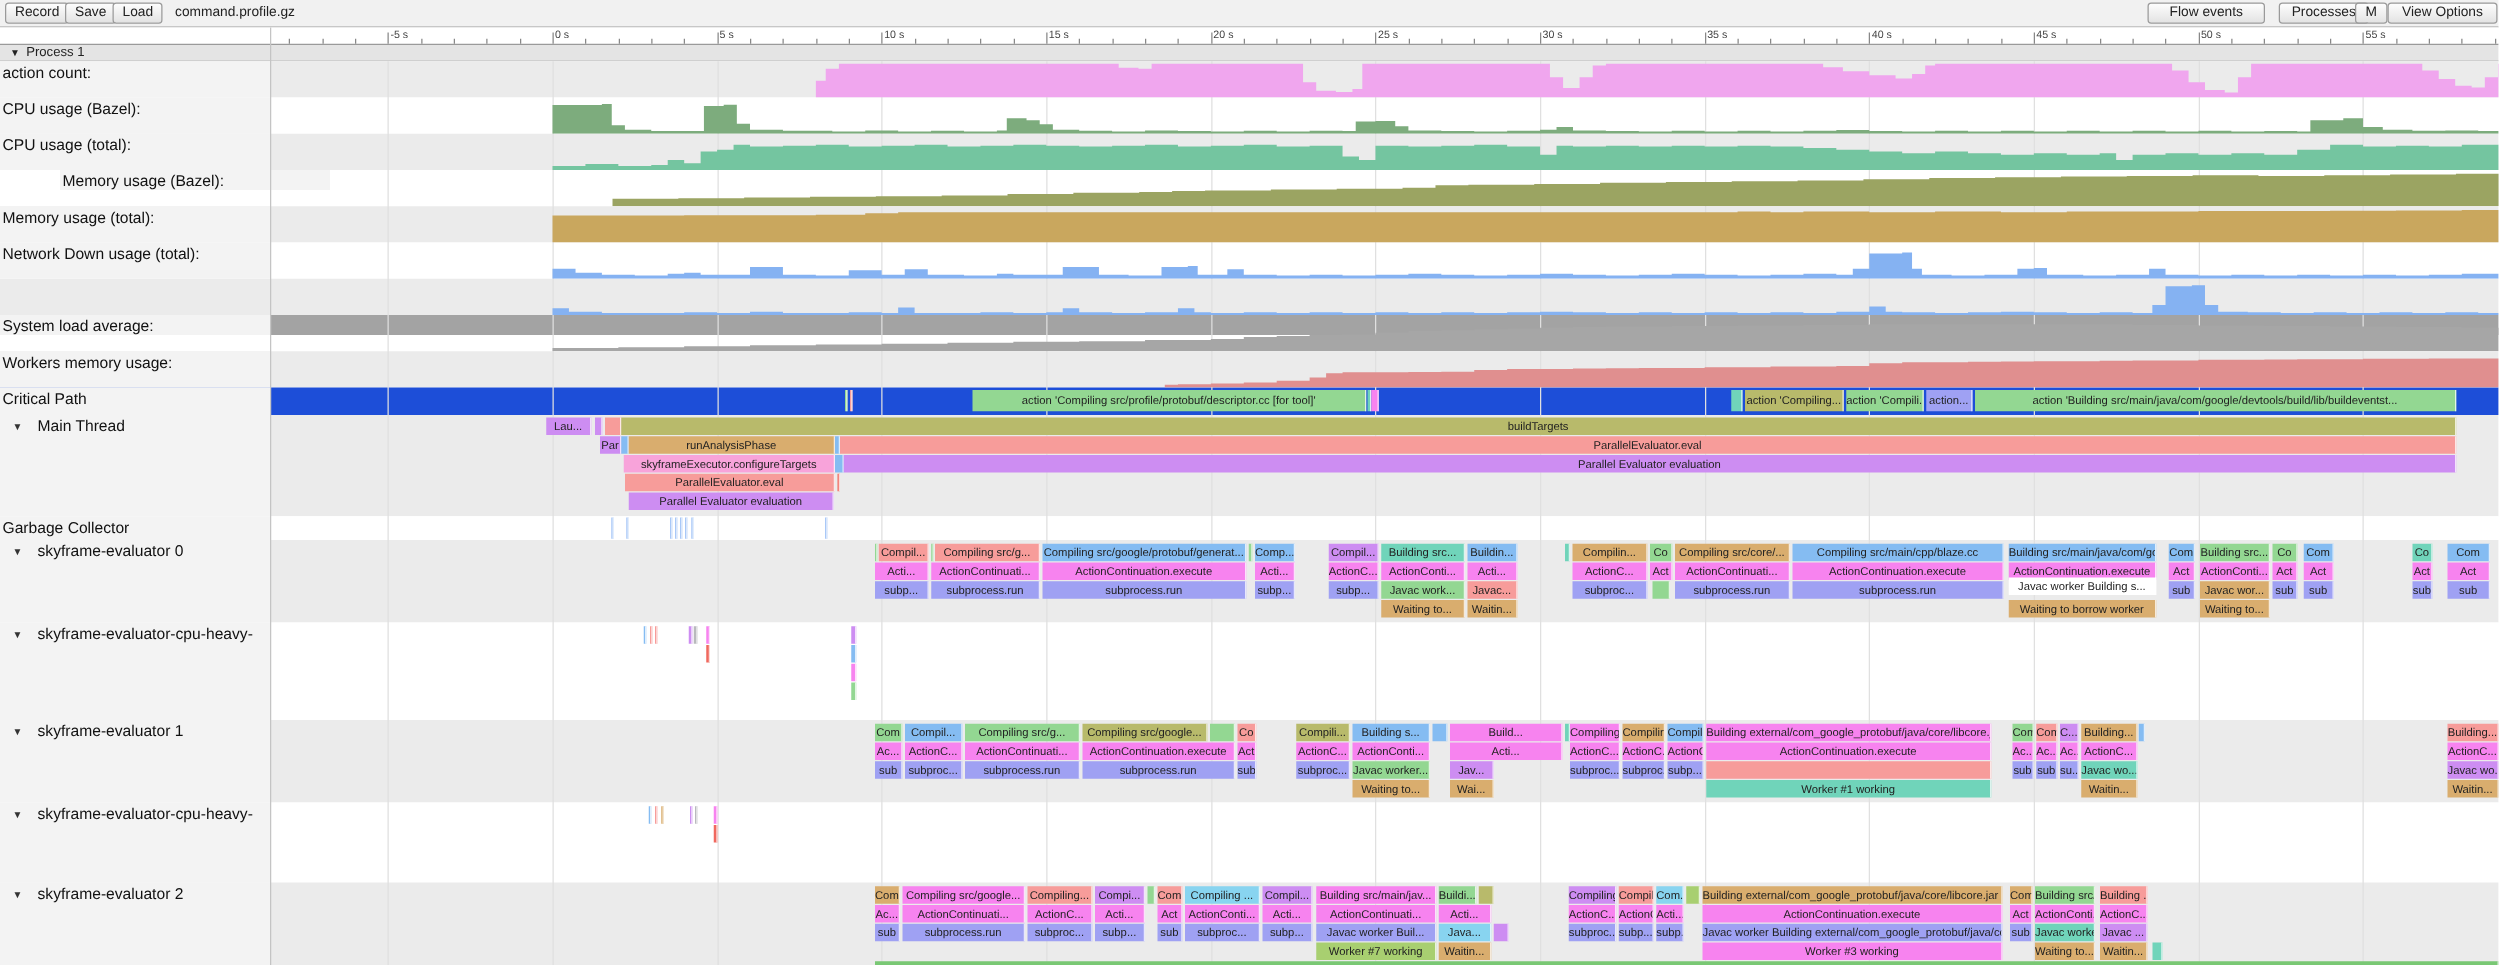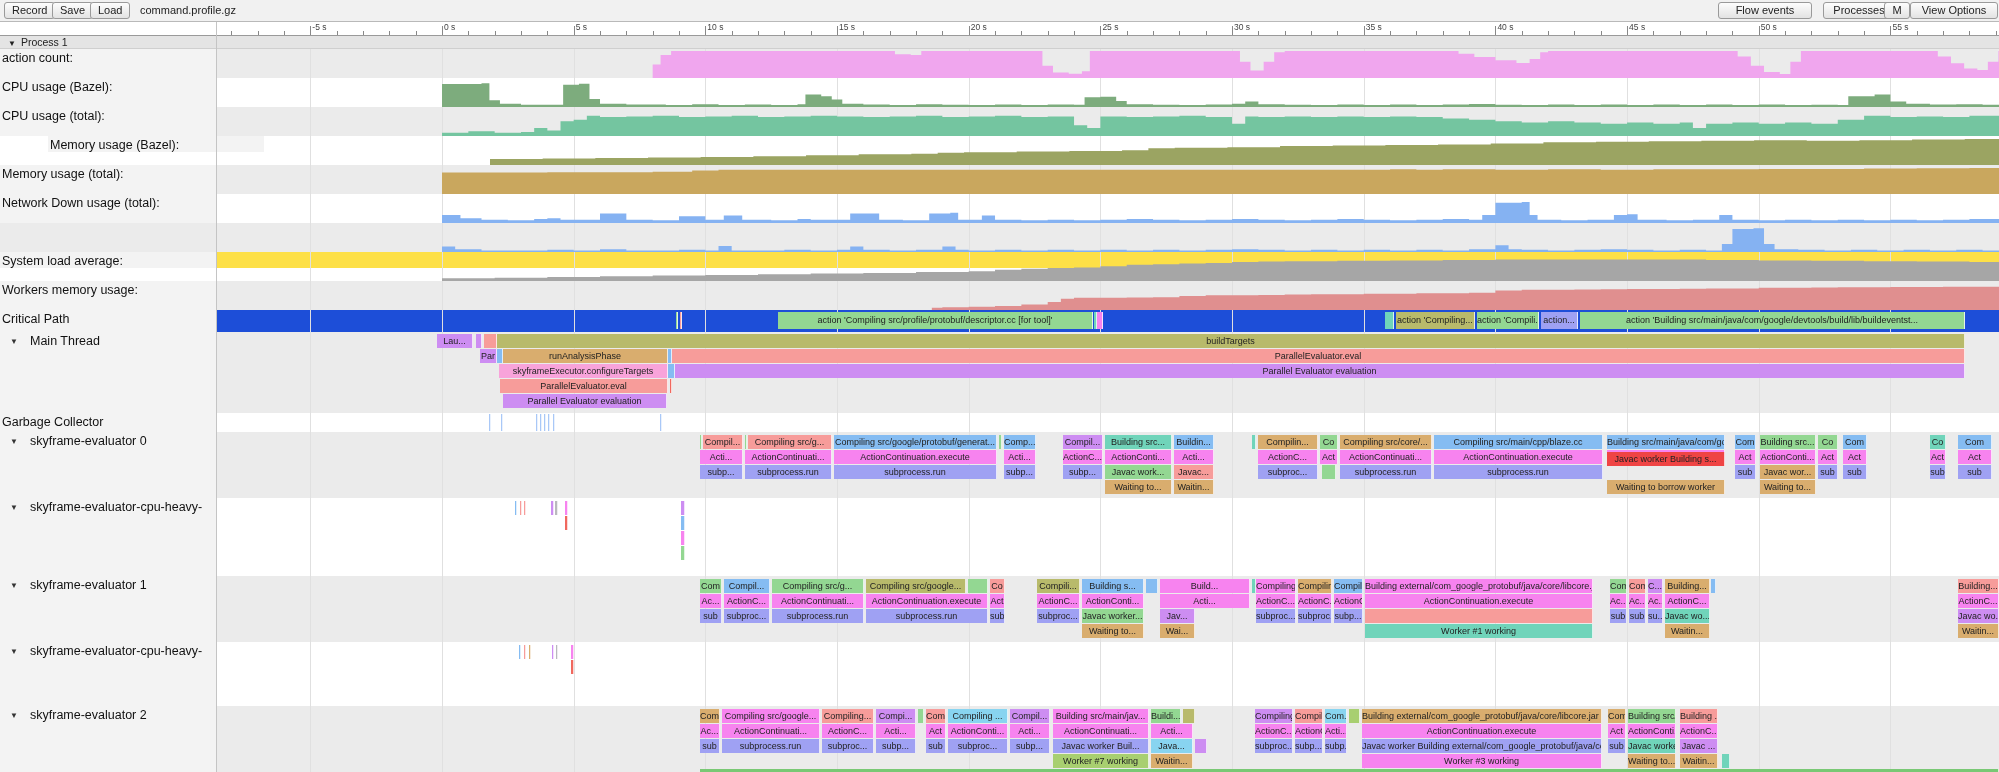--- a/index.html
+++ b/index.html
@@ -209,21 +209,21 @@
           </svg>
         </div>
       </div>
       <div class="row" style="top: 174px; height: 29px; background: rgb(235, 235, 235);">
         <div class="content">
           <svg width="1782" height="29" class="chartsvg">
             <path d="M225,29 L225,23.6 L238.16750000000002,23.6 L238.16750000000002,26.3 L264.5025,26.3 L264.5025,27.38 L304.005,27.38 L304.005,27.38 L330.34000000000003,27.38 L330.34000000000003,26.84 L356.67499999999995,26.84 L356.67499999999995,27.38 L383.01,27.38 L383.01,26.3 L409.345,26.3 L409.345,27.38 L435.68000000000006,27.38 L435.68000000000006,27.38 L462.015,27.38 L462.015,26.84 L488.35,26.84 L488.35,27.38 L501.5174999999999,27.38 L501.5174999999999,23.06 L514.685,23.06 L514.685,27.38 L541.02,27.38 L541.02,27.38 L567.355,27.38 L567.355,26.84 L593.69,26.84 L593.69,27.38 L620.0250000000001,27.38 L620.0250000000001,26.84 L633.1925,26.84 L633.1925,23.6 L646.36,23.6 L646.36,26.84 L672.6949999999999,26.84 L672.6949999999999,27.38 L699.03,27.38 L699.03,26.84 L725.365,26.84 L725.365,23.6 L738.5325,23.6 L738.5325,26.84 L751.7,26.84 L751.7,27.38 L778.035,27.38 L778.035,26.84 L804.37,26.84 L804.37,27.38 L830.7049999999999,27.38 L830.7049999999999,26.84 L857.04,26.84 L857.04,27.38 L883.375,27.38 L883.375,26.84 L909.71,26.84 L909.71,27.38 L936.0450000000001,27.38 L936.0450000000001,26.84 L962.3800000000001,26.84 L962.3800000000001,27.38 L988.7150000000001,27.38 L988.7150000000001,26.84 L1015.0500000000002,26.84 L1015.0500000000002,26.3 L1041.385,26.3 L1041.385,26.84 L1067.72,26.84 L1067.72,27.38 L1094.055,27.38 L1094.055,26.84 L1120.3899999999999,26.84 L1120.3899999999999,27.38 L1146.725,27.38 L1146.725,26.84 L1173.06,26.84 L1173.06,27.38 L1199.395,27.38 L1199.395,26.84 L1225.73,26.84 L1225.73,27.38 L1252.065,27.38 L1252.065,26.3 L1278.4,26.3 L1278.4,22.25 L1291.5675,22.25 L1291.5675,26.3 L1304.7350000000001,26.3 L1304.7350000000001,26.84 L1331.07,26.84 L1331.07,27.38 L1357.405,27.38 L1357.405,26.84 L1383.74,26.84 L1383.74,26.3 L1410.075,26.3 L1410.075,26.84 L1436.41,26.84 L1436.41,27.38 L1462.7450000000001,27.38 L1462.7450000000001,26.84 L1489.08,26.84 L1489.08,27.38 L1504.881,27.38 L1504.881,20.9 L1515.415,20.9 L1515.415,6.050000000000001 L1536.483,6.050000000000001 L1536.483,5.239999999999998 L1547.017,5.239999999999998 L1547.017,20.9 L1557.5510000000002,20.9 L1557.5510000000002,26.3 L1581.2525,26.3 L1581.2525,26.84 L1607.5875,26.84 L1607.5875,27.38 L1633.9225000000001,27.38 L1633.9225000000001,26.84 L1660.2575,26.84 L1660.2575,27.38 L1686.5925,27.38 L1686.5925,26.84 L1712.9275,26.84 L1712.9275,27.38 L1739.2625,27.38 L1739.2625,26.84 L1765.5975,26.84 L1765.5975,27.38 L1786.6655,27.38 L1786.6655,27.38 L1786.6655,27.38 L1786.6655,29 Z" fill="#85b2f2"></path>
           </svg>
         </div>
       </div>
-      <div class="row" style="top: 203px; height: 16px; background: #fde047;">
+      <div class="row" style="top: 203px; height: 16px; background: #a3a3a3;">
         <div class="rowlabel">
           <span class="txt">System load average:</span>
         </div>
         <div class="content">
           <svg width="1782" height="29" class="chartsvg">
             <path d="M225,29 L225,26.3 L277.67,26.3 L277.67,25.76 L330.34000000000003,25.76 L330.34000000000003,24.95 L383.01,24.95 L383.01,24.14 L435.68000000000006,24.14 L435.68000000000006,23.6 L488.35,23.6 L488.35,23.06 L541.02,23.06 L541.02,22.25 L593.69,22.25 L593.69,21.439999999999998 L646.36,21.439999999999998 L646.36,20.9 L699.03,20.9 L699.03,20.09 L751.7,20.09 L751.7,19.28 L778.035,19.28 L778.035,17.66 L804.37,17.66 L804.37,16.85 L830.7049999999999,16.85 L830.7049999999999,16.04 L857.04,16.04 L857.04,15.5 L883.375,15.5 L883.375,14.149999999999999 L909.71,14.149999999999999 L909.71,12.8 L936.0450000000001,12.8 L936.0450000000001,12.260000000000002 L962.3800000000001,12.260000000000002 L962.3800000000001,11.45 L988.7150000000001,11.45 L988.7150000000001,10.91 L1015.0500000000002,10.91 L1015.0500000000002,10.100000000000001 L1041.385,10.100000000000001 L1041.385,9.560000000000002 L1067.72,9.560000000000002 L1067.72,9.29 L1120.3899999999999,9.29 L1120.3899999999999,8.75 L1173.06,8.75 L1173.06,8.48 L1225.73,8.48 L1225.73,7.939999999999998 L1278.4,7.939999999999998 L1278.4,7.399999999999999 L1383.74,7.399999999999999 L1383.74,7.399999999999999 L1436.41,7.399999999999999 L1436.41,7.399999999999999 L1489.08,7.399999999999999 L1489.08,7.939999999999998 L1541.75,7.939999999999998 L1541.75,8.48 L1594.42,8.48 L1594.42,8.75 L1647.0900000000001,8.75 L1647.0900000000001,9.29 L1699.76,9.29 L1699.76,9.560000000000002 L1752.43,9.560000000000002 L1752.43,10.100000000000001 L1786.6655,10.100000000000001 L1786.6655,10.100000000000001 L1786.6655,10.100000000000001 L1786.6655,29 Z" fill="#a6a6a6"></path>
           </svg>
         </div>
       </div>
       <div class="row" style="top: 232px; height: 29px; background: rgb(235, 235, 235);">
@@ -341,21 +341,21 @@
           <div class="bar" style="left: 528px; width: 87px; top: 33px; height: 14px; background: rgb(159, 161, 243); line-height: 14px;">subprocess.run</div>
           <div class="bar" style="left: 617px; width: 163px; top: 33px; height: 14px; background: rgb(159, 161, 243); line-height: 14px;">subprocess.run</div>
           <div class="bar" style="left: 787px; width: 32px; top: 33px; height: 14px; background: rgb(159, 161, 243); line-height: 14px;">subp...</div>
           <div class="bar" style="left: 846px; width: 40px; top: 33px; height: 14px; background: rgb(159, 161, 243); line-height: 14px;">subp...</div>
           <div class="bar" style="left: 888px; width: 67px; top: 33px; height: 14px; background: rgb(147, 215, 146); line-height: 14px;">Javac work...</div>
           <div class="bar" style="left: 957px; width: 40px; top: 33px; height: 14px; background: rgb(247, 156, 154); line-height: 14px;">Javac...</div>
           <div class="bar" style="left: 1041px; width: 60px; top: 33px; height: 14px; background: rgb(159, 161, 243); line-height: 14px;">subproc...</div>
           <div class="bar" style="left: 1105px; width: 14px; top: 33px; height: 14px; background: rgb(147, 215, 146); line-height: 14px;"></div>
           <div class="bar" style="left: 1123px; width: 92px; top: 33px; height: 14px; background: rgb(159, 161, 243); line-height: 14px;">subprocess.run</div>
           <div class="bar" style="left: 1217px; width: 169px; top: 33px; height: 14px; background: rgb(159, 161, 243); line-height: 14px;">subprocess.run</div>
-          <div class="bar" style="left: 1390px; width: 118px; top: 20px; height: 14px; background: #ef4444; line-height: 14px;">Javac worker Building s...</div>
+          <div class="bar" style="left: 1390px; width: 118px; top: 30px; height: 14px; background: #ffffff; line-height: 14px;">Javac worker Building s...</div>
           <div class="bar" style="left: 1518px; width: 21px; top: 33px; height: 14px; background: rgb(159, 161, 243); line-height: 14px;">sub</div>
           <div class="bar" style="left: 1543px; width: 56px; top: 33px; height: 14px; background: rgb(217, 173, 110); line-height: 14px;">Javac wor...</div>
           <div class="bar" style="left: 1601px; width: 20px; top: 33px; height: 14px; background: rgb(159, 161, 243); line-height: 14px;">sub</div>
           <div class="bar" style="left: 1626px; width: 24px; top: 33px; height: 14px; background: rgb(159, 161, 243); line-height: 14px;">sub</div>
           <div class="bar" style="left: 1713px; width: 16px; top: 33px; height: 14px; background: rgb(159, 161, 243); line-height: 14px;">sub</div>
           <div class="bar" style="left: 1741px; width: 34px; top: 33px; height: 14px; background: rgb(159, 161, 243); line-height: 14px;">sub</div>
           <div class="bar" style="left: 888px; width: 67px; top: 48px; height: 14px; background: rgb(217, 173, 110); line-height: 14px;">Waiting to...</div>
           <div class="bar" style="left: 957px; width: 40px; top: 48px; height: 14px; background: rgb(217, 173, 110); line-height: 14px;">Waitin...</div>
           <div class="bar" style="left: 1390px; width: 118px; top: 48px; height: 14px; background: rgb(217, 173, 110); line-height: 14px;">Waiting to borrow worker</div>
           <div class="bar" style="left: 1543px; width: 56px; top: 48px; height: 14px; background: rgb(217, 173, 110); line-height: 14px;">Waiting to...</div>

